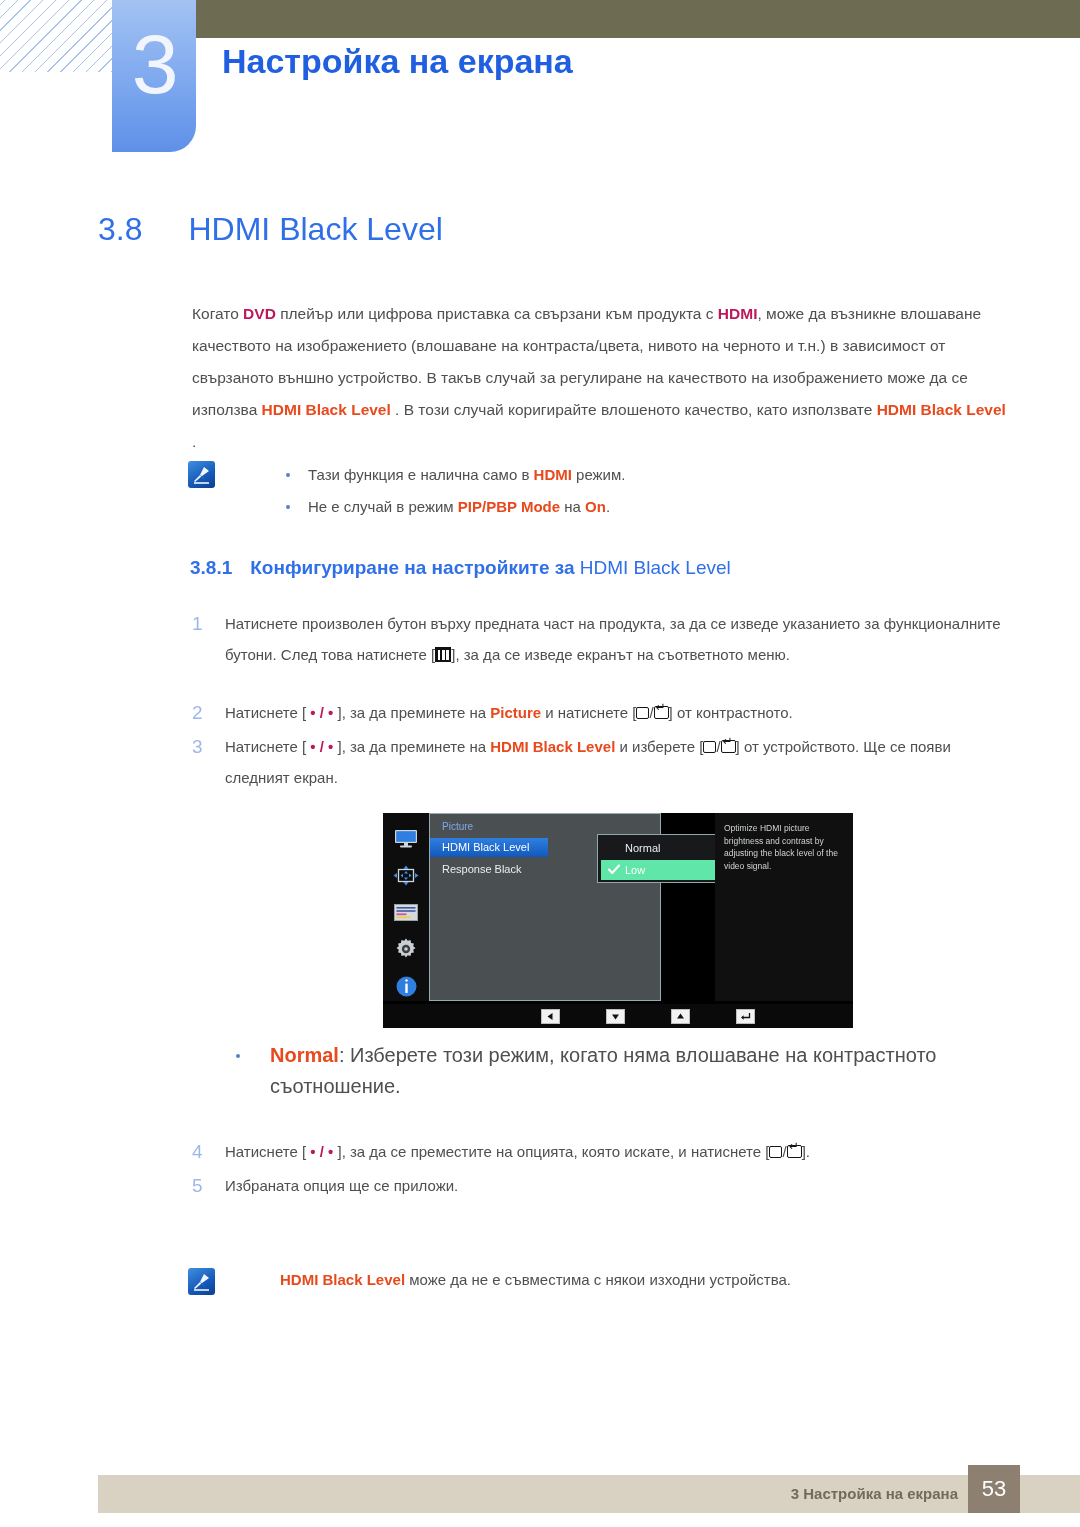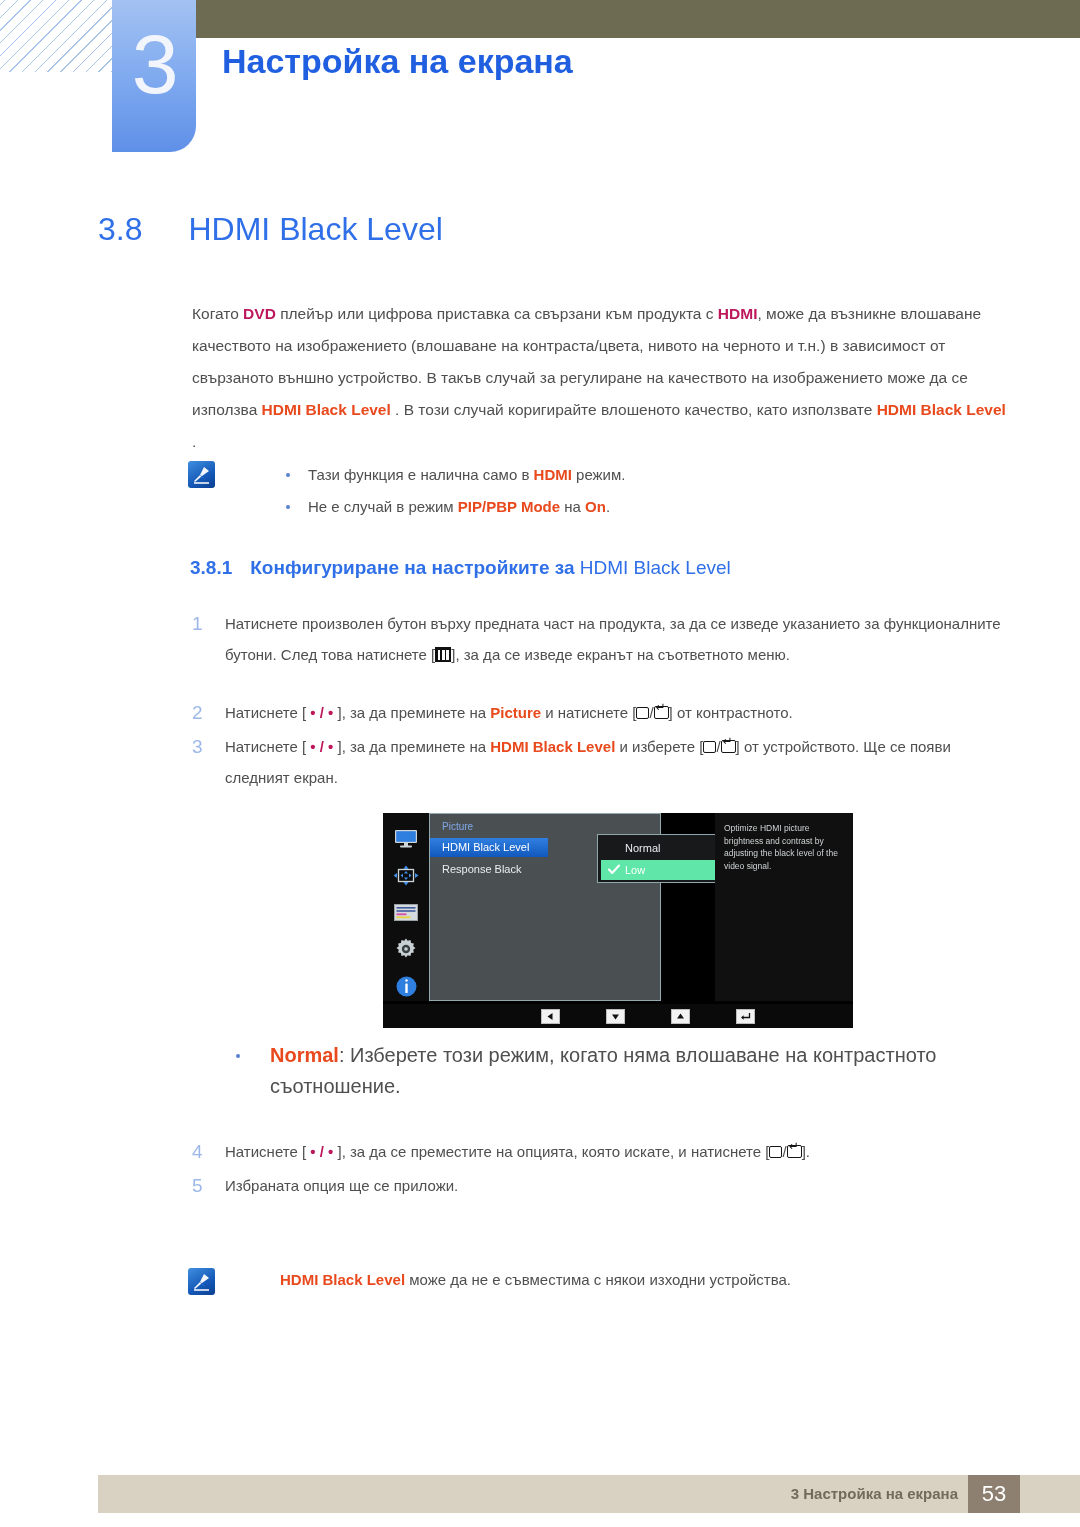--- a/index.html
+++ b/index.html
@@ -195,21 +195,21 @@
   }
   .footer-bar {
     position:absolute; left:98px; bottom:14px; right:0; height:38px;
     background:#d9d2c2;
   }
   .footer-txt {
     position:absolute; right:122px; bottom:14px; height:38px;
     line-height:38px; font-size:15px; font-weight:700; color:#726a5c;
   }
   .footer-page {
-    position:absolute; right:60px; bottom:14px; width:52px; height:38px;
+    position:absolute; right:60px; bottom:14px; width:52px; height:48px;
     background:#8d8071; color:#fff; font-size:22px;
     display:flex; align-items:center; justify-content:center;
   }
 </style>
 </head>
 <body>
 
 <div class="header">
   <div class="hatch"></div>
   <div class="khaki-bar"></div>

